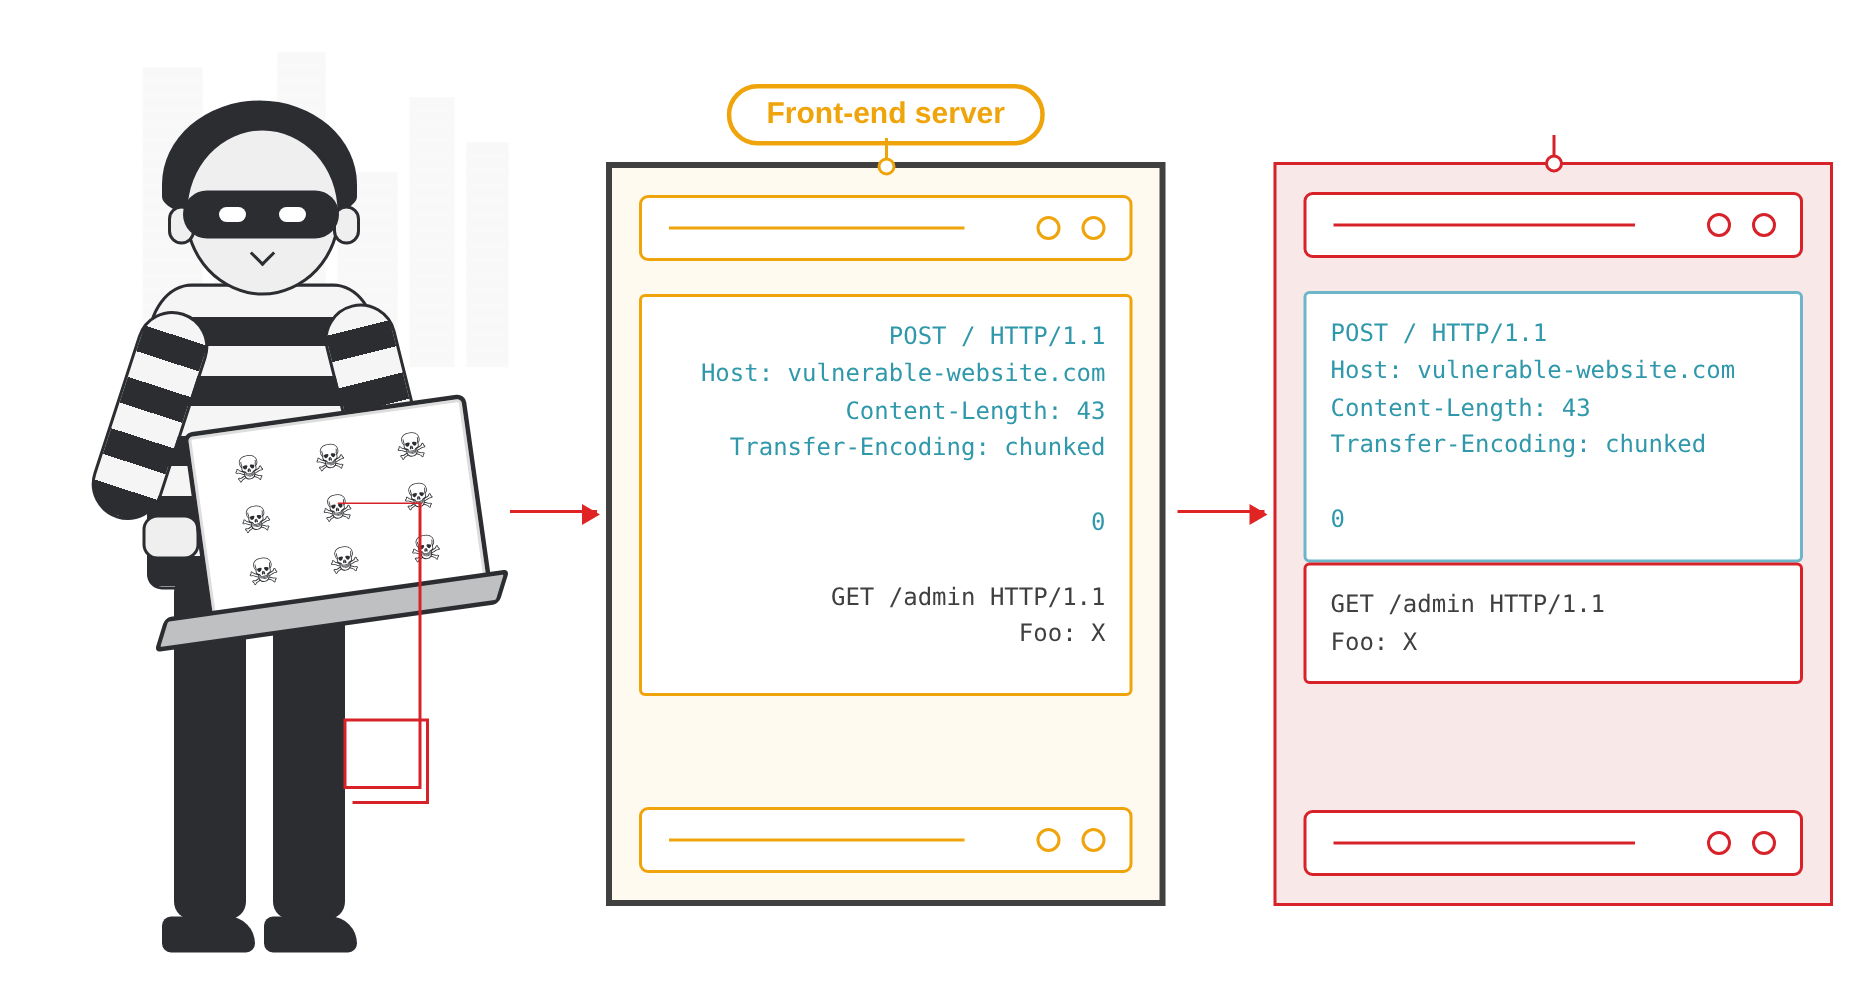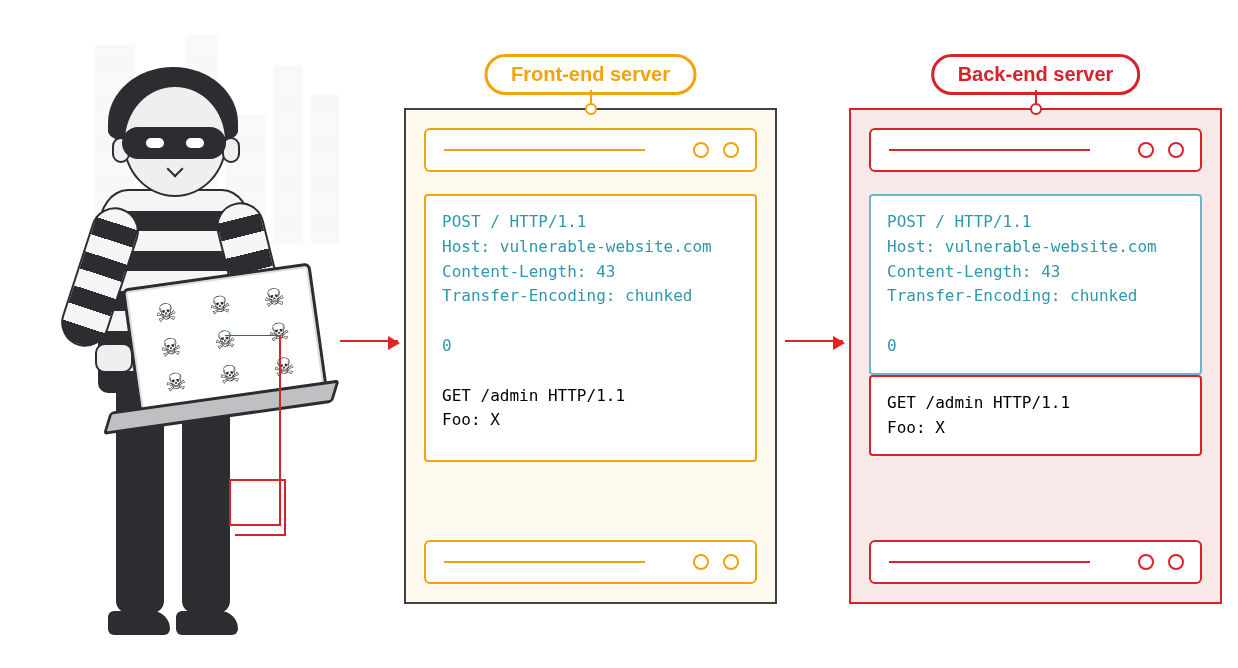--- a/index.html
+++ b/index.html
@@ -235,22 +235,23 @@
   .server {
     position:absolute;
     top:108px;
     height:496px;
     width:373px;
     box-sizing:border-box;
     padding:18px;
   }
   .front {
     left:404px;
-    border:2px solid #404040;
+    border:4px solid #404040;
     background:#fffaf0;
+    text-align:right;
   }
   .back {
     left:849px;
     border:2px solid #d8222a;
     background:#f9e8e8;
   }
   .cap {
     position:absolute;
     top:-56px;
     left:50%;
@@ -331,21 +332,21 @@
     font-family: ui-monospace, "SFMono-Regular", Menlo, Consolas, monospace;
     font-size:16px;
     line-height:1.55;
     white-space:pre;
   }
   .front .reqbox{border:2px solid #f0a40b; height:268px; box-sizing:border-box;}
   .back .splitbox + .splitbox{}
   .back .splitbox.top{border:2px solid #6bb7c9;}
   .back .splitbox.bot{border:2px solid #d8222a;}
   .txt-teal{color:#2f98ab}
-  .txt-red{color:#000000}
+  .txt-red{color:#404040}
 
   .slot.bottom{position:absolute; left:18px; right:18px; bottom:18px; margin:0;}
 
 </style>
 </head>
 <body>
 
 <div class="stage">
 
   <div class="hacker">
@@ -425,21 +426,20 @@
     <div class="slot bottom">
       <div class="line"></div>
       <div class="dots">
           <span></span>
           <span></span>
         </div>
     </div>
   </div>
 
   <div class="server back">
-    <div class="cap">Back-end server</div>
     <div class="stem"></div>
     <div class="slot">
       <div class="line"></div>
       <div class="dots">
           <span></span>
           <span></span>
         </div>
     </div>
     <div class="splitbox top txt-teal">POST / HTTP/1.1
 Host: vulnerable-website.com

